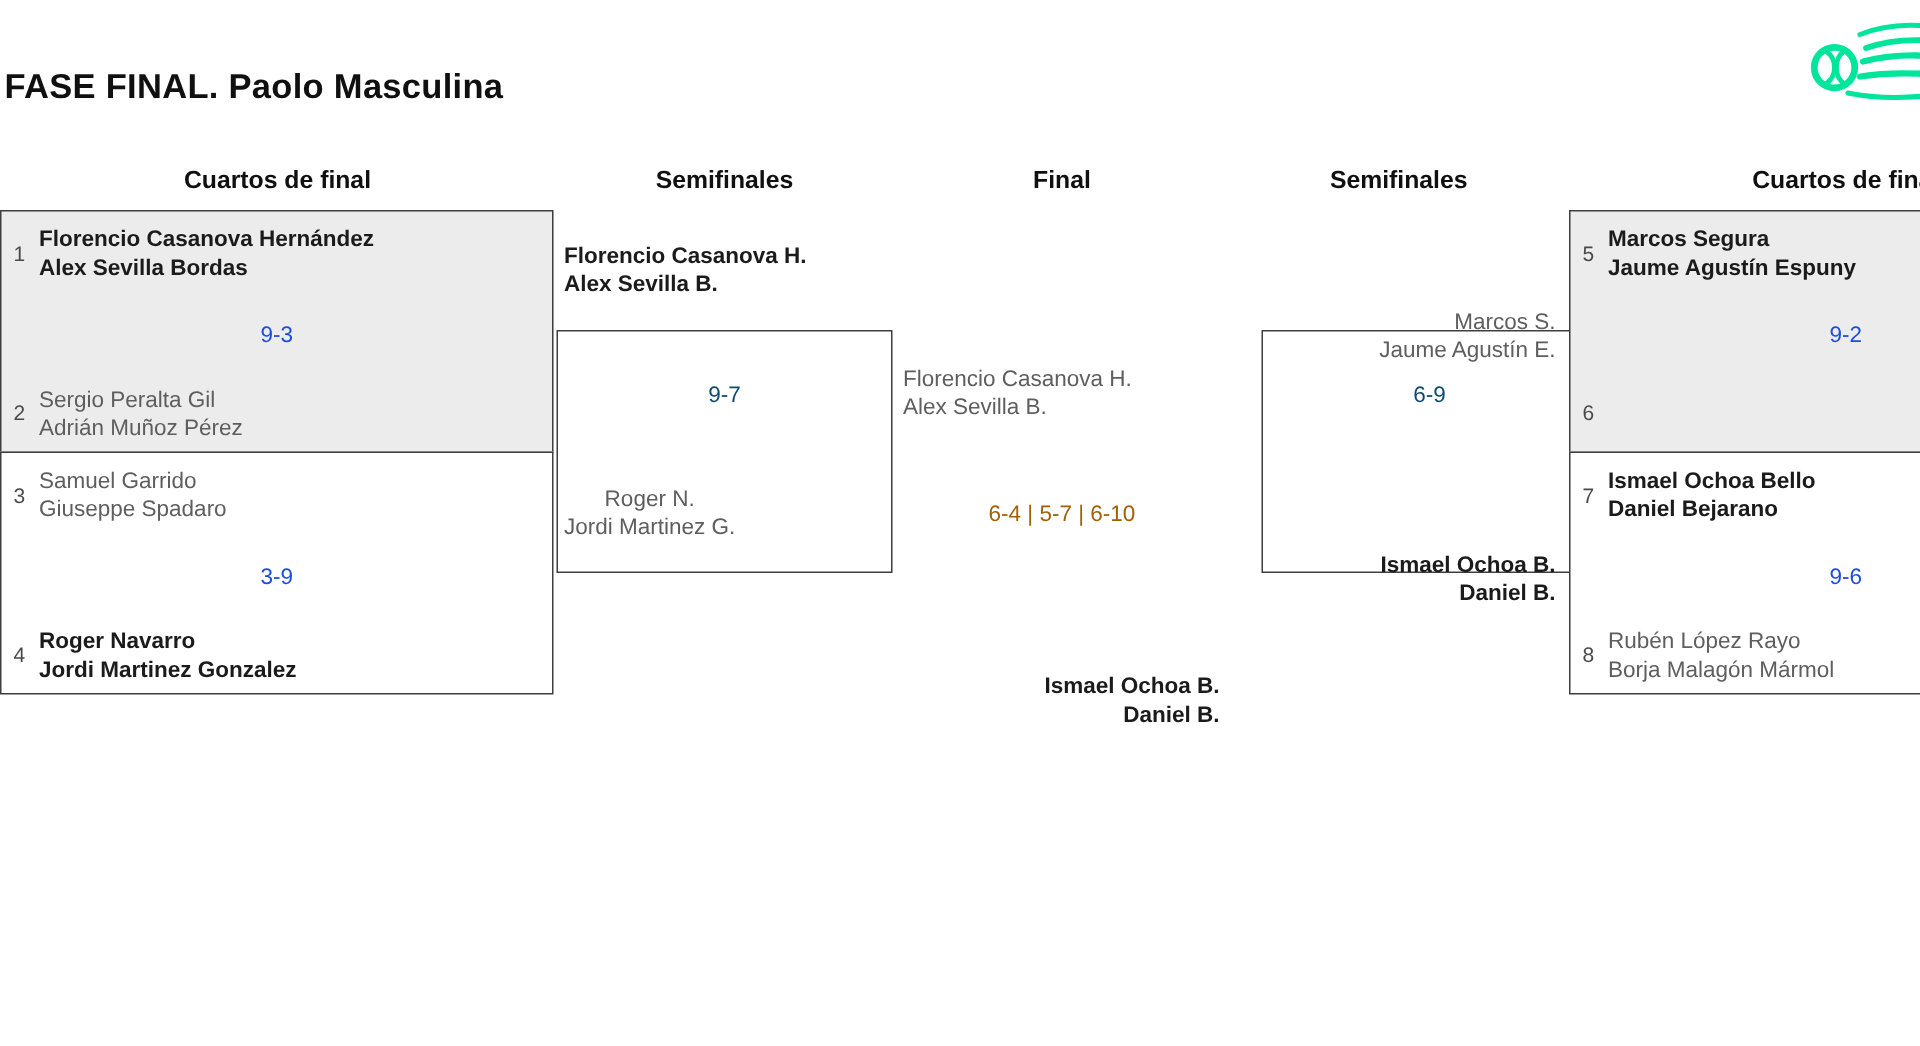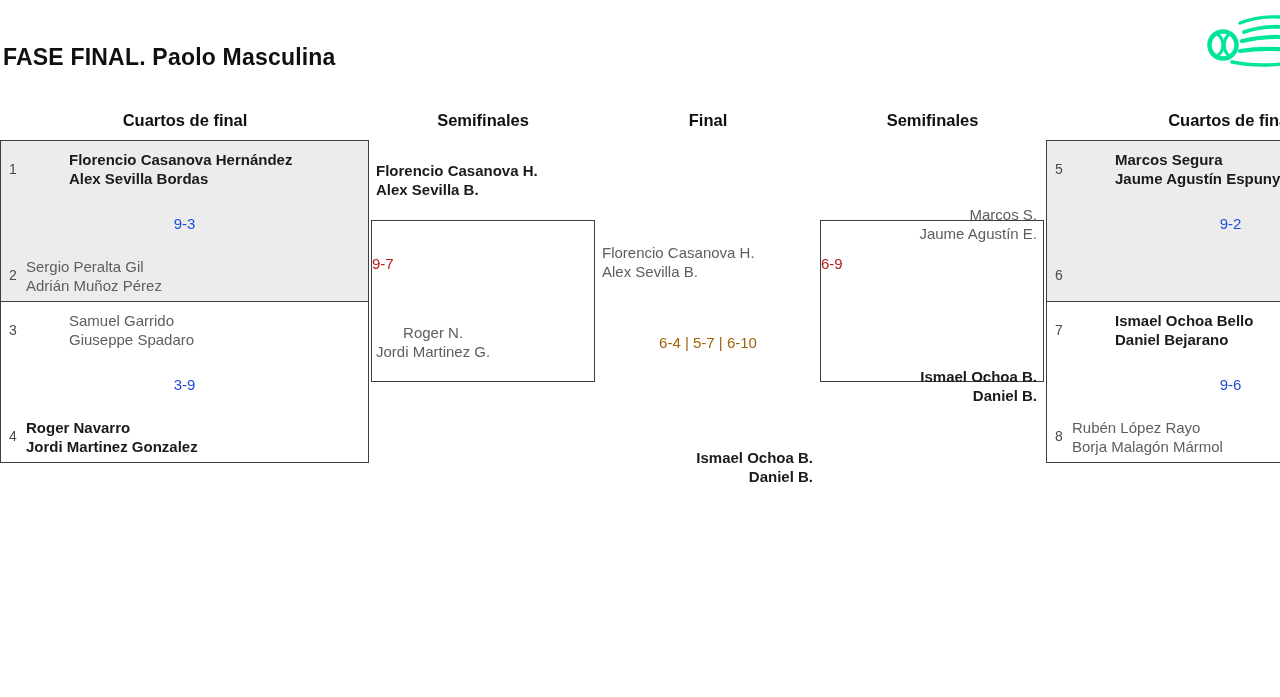--- a/index.html
+++ b/index.html
@@ -24,33 +24,33 @@
   .box{position:absolute;border:1px solid #3f3f3f;box-sizing:border-box;background:transparent;}
   .qf{width:369px;height:162px;}
   .qf.gray{background:#ececec;}
   .qf.white{background:#ffffff;}
   #qf1{left:0;top:140px;}
   #qf2{left:0;top:301px;}
   #qf3{left:1046px;top:140px;}
   #qf4{left:1046px;top:301px;}
   .sfbox{width:224px;height:162px;}
   #sf1box{left:371px;top:220px;}
-  #sf2box{left:820px;top:220px;}
+  #sf2box{left:841px;top:220px;}
   
   .team{font-size:15px;line-height:19px;white-space:nowrap;}
   .team.win{font-weight:700;color:#1b1b1b;}
   .team.lose{font-weight:400;color:#5e5e5e;}
   .qf .team{position:absolute;left:25px;}
-  .qf .team.topslot{top:9px;margin-left:43px;}
+  .qf .team.topslot{top:9px;}
   .qf .team.botslot{top:116px;}
   .seed{position:absolute;left:8px;font-size:14px;color:#4a4a4a;}
   .seed.top{top:20px;}
   .seed.bot{top:126px;}
   .qscore{position:absolute;left:0;right:0;top:74px;text-align:center;font-size:15px;color:#1d4ed8;}
-  .sfscore{position:absolute;left:0;right:0;top:34px;text-align:left;font-size:15px;color:#b91c1c;}
+  .sfscore{position:absolute;left:0;right:0;top:34px;text-align:center;font-size:15px;color:#0c4a6e;}
   
   .float{position:absolute;}
   .alignR{text-align:right;margin-top:44px;}
   #sf1top{left:376px;top:161px;}
   #sf1bot{left:376px;top:323px;text-align:center;}
   #sf2top{right:243px;top:161px;}
   #sf2bot{right:243px;top:323px;}
   #finleft{left:602px;top:243px;}
   #finscore{left:595px;top:334px;width:226px;text-align:center;font-size:15px;color:#a16207;}
   #finright{right:467px;top:404px;}

